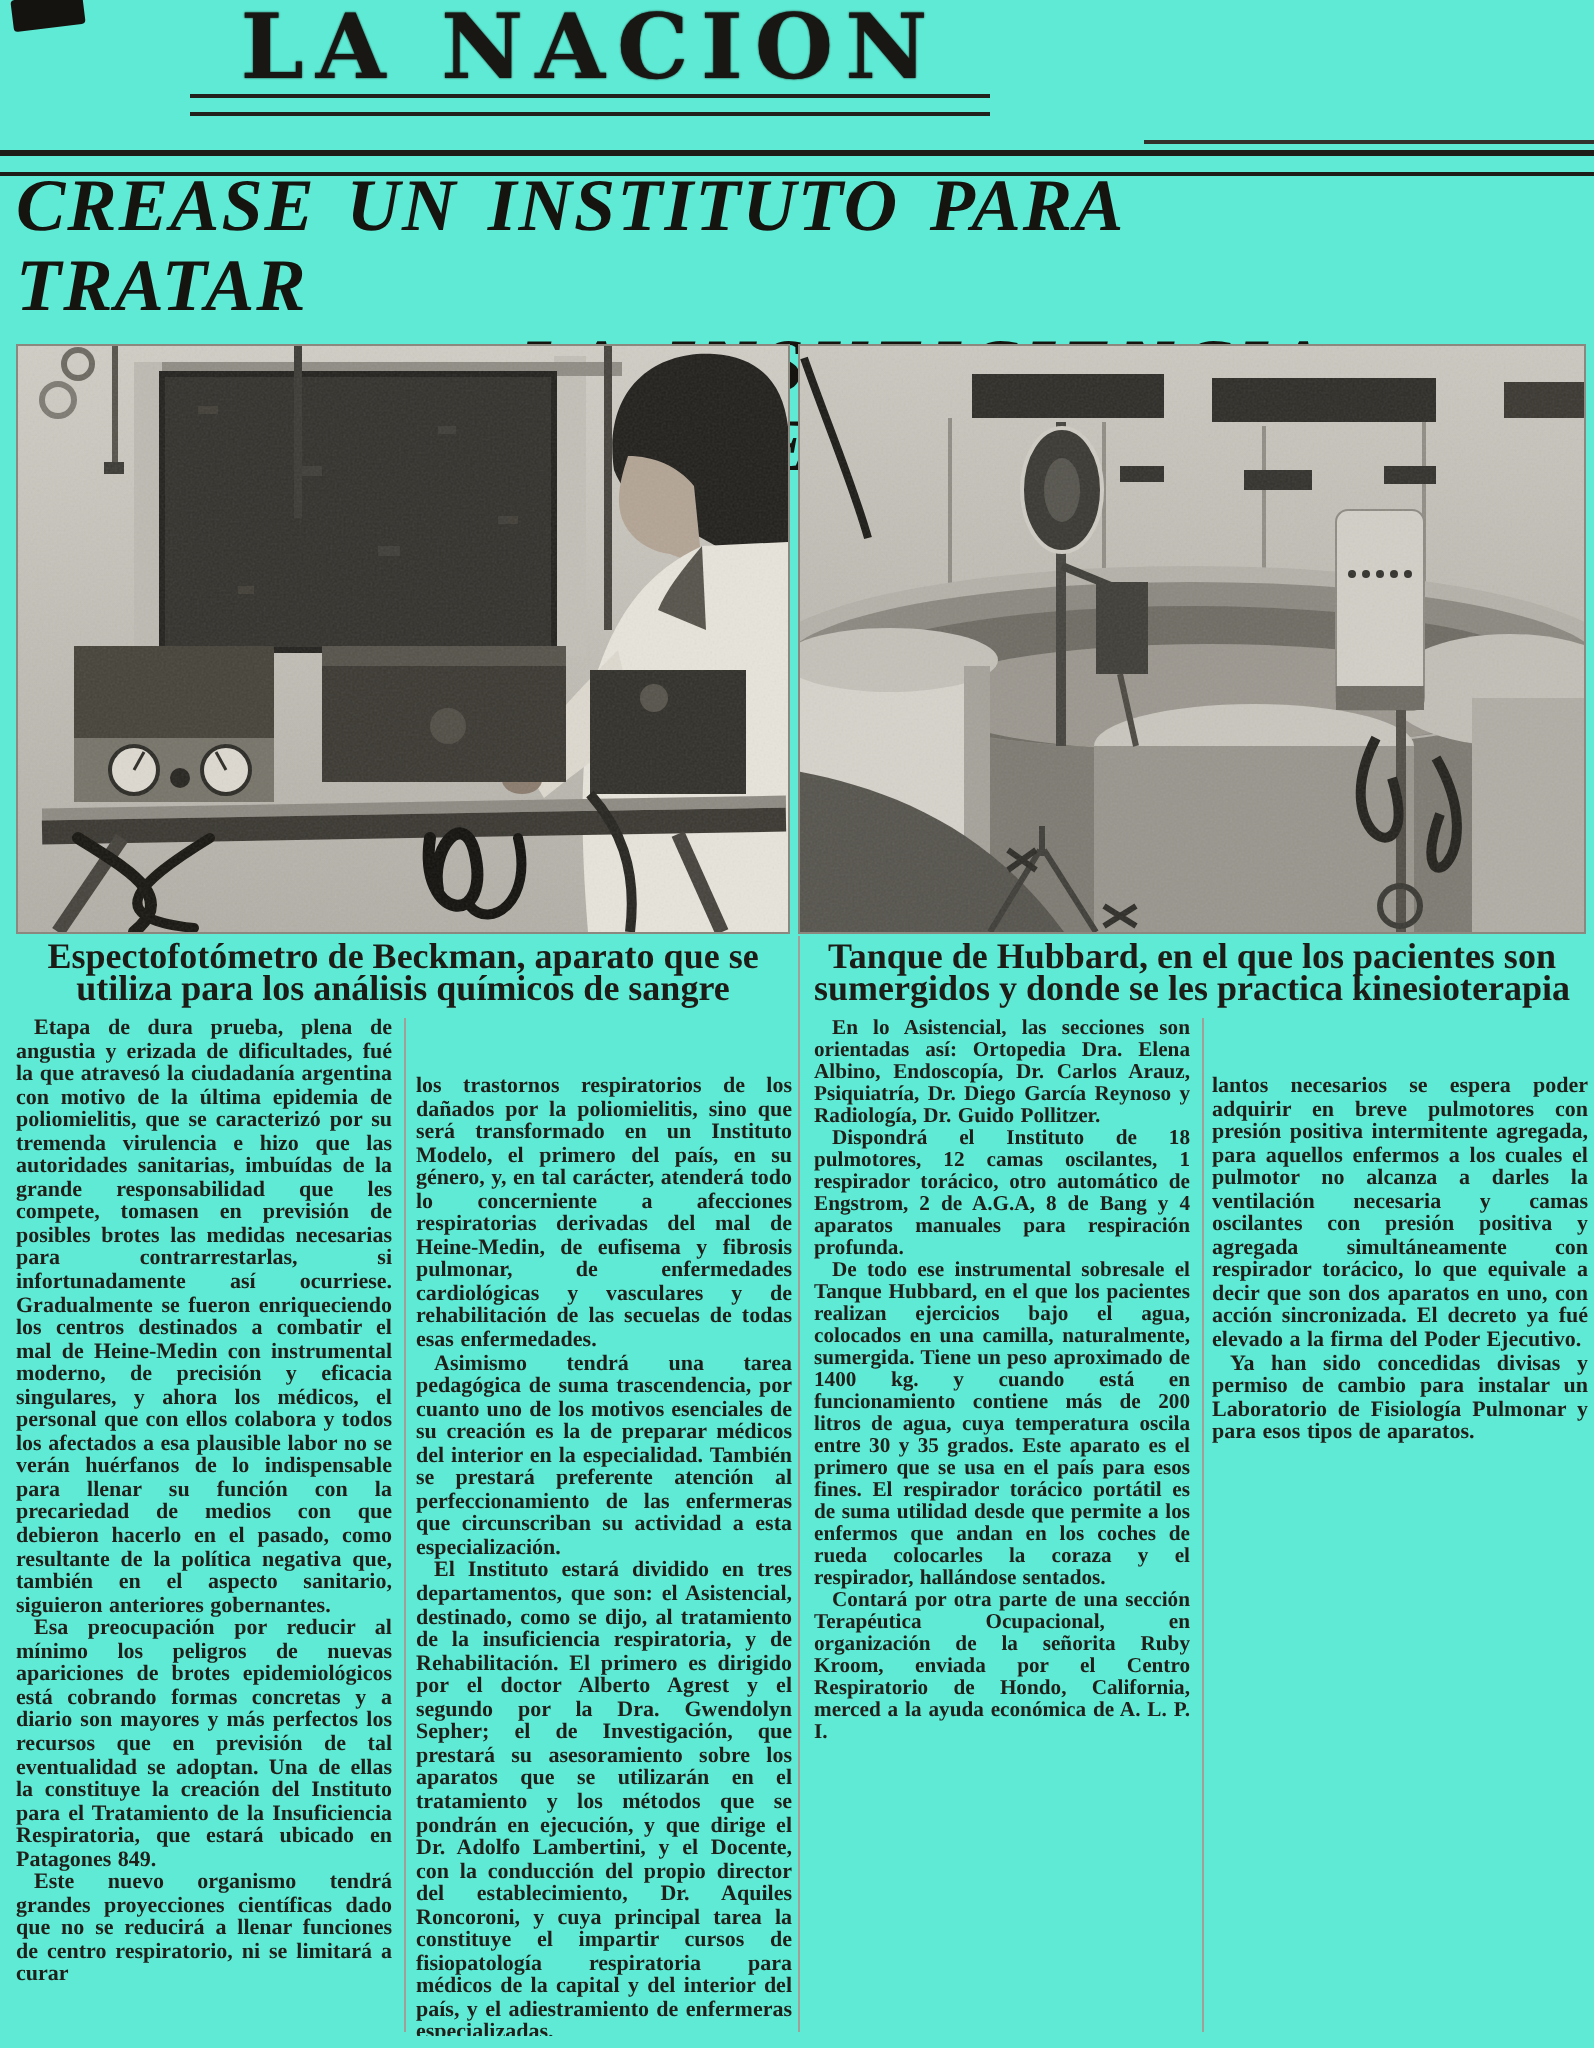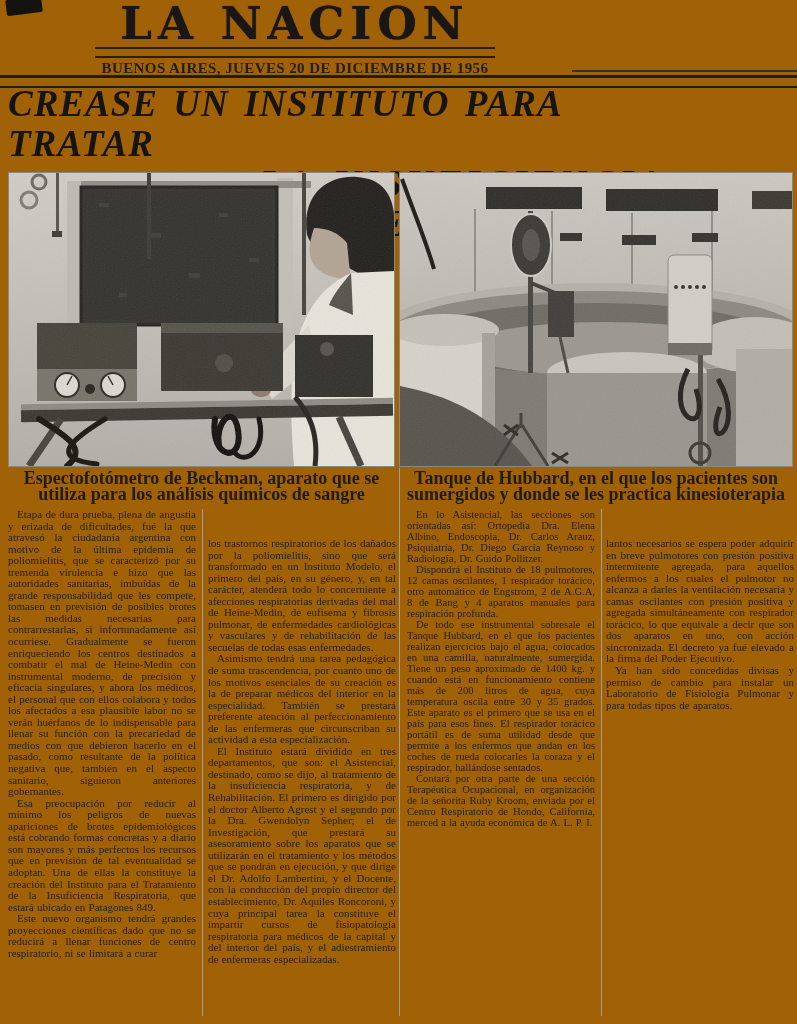--- a/index.html
+++ b/index.html
@@ -1,18 +1,18 @@
 <!DOCTYPE html>
 <html lang="es"><head>
 <meta charset="utf-8">
 <style>
   html,body{margin:0;padding:0;background:#888;}
   .page{
     position:relative; width:797px; height:1024px; margin:0 auto;
-    background:#a16207; color:#1c1a17; overflow:hidden;
+    background:#5eead4; color:#1c1a17; overflow:hidden;
     font-family:"Liberation Serif", serif;
   }
   
   .corner-mark{position:absolute; left:6px; top:-2px; width:36px; height:16px;
     background:#15130f; transform:rotate(-7deg); border-radius:2px;}
   .masthead{position:absolute; left:95px; top:2px; width:400px; text-align:center;}
   .masthead-title{
     font-family:"DejaVu Serif", serif; font-weight:900; font-size:45px;
     letter-spacing:6px; line-height:44px; color:#191713;
     text-shadow:0 0 1px #191713;
@@ -40,36 +40,35 @@
     font-size:18px; line-height:16px; color:#1e1c17;}
   .caption-left{left:14px; width:375px;}
   .caption-right{left:402px; width:388px;}
   
   .colrule{position:absolute; width:1px; background:#a39f96;}
   .cr-mid{left:399px; top:468px; height:548px;}
   .cr-1{left:202px; top:509px; height:507px;}
   .cr-3{left:601px; top:509px; height:507px;}
   .col{position:absolute; top:509px; width:188px; height:509px; overflow:hidden;
     text-align:justify; font-size:11px; line-height:11.55px; color:#211f1a;
-    word-spacing:.5px;}
+    word-spacing:.5px;font-weight:bold;}
   .col p{margin:0; text-indent:9px;}
   .col p.cont{text-indent:0;margin-top:29px;}
   .c1{left:8px;} .c2{left:208px;} .c3{left:407px; font-size:10.6px; line-height:11.0px;} .c4{left:606px;}
 </style>
 </head>
 <body>
 
 <div class="page">
 
   <div class="corner-mark"></div>
 
   <div class="masthead">
     <div class="masthead-title">LA NACION</div>
     <div class="masthead-rule"></div>
-    <div class="dateline">BUENOS AIRES, JUEVES 20 DE DICIEMBRE DE 1956</div>
   </div>
   <div class="rule-fragment"></div>
   <div class="full-rule"></div>
 
   <h1 class="headline">
     <span class="hl1">CREASE UN INSTITUTO PARA TRATAR</span>
     <span class="hl2">LA INSUFICIENCIA RESPIRATORIA</span>
   </h1>
 
   <figure class="photo photo-left">
@@ -213,17 +212,17 @@
       <p>El Instituto estará dividido en tres departamentos, que son: el Asistencial, destinado, como se dijo, al tratamiento de la insuficiencia respiratoria, y de Rehabilitación. El primero es dirigido por el doctor Alberto Agrest y el segundo por la Dra. Gwendolyn Sepher; el de Investigación, que prestará su asesoramiento sobre los aparatos que se utilizarán en el tratamiento y los métodos que se pondrán en ejecución, y que dirige el Dr. Adolfo Lambertini, y el Docente, con la conducción del propio director del establecimiento, Dr. Aquiles Roncoroni, y cuya principal tarea la constituye el impartir cursos de fisiopatología respiratoria para médicos de la capital y del interior del país, y el adiestramiento de enfermeras especializadas.</p>
     </div>
     <div class="col c3">
       <p>En lo Asistencial, las secciones son orientadas así: Ortopedia Dra. Elena Albino, Endoscopía, Dr. Carlos Arauz, Psiquiatría, Dr. Diego García Reynoso y Radiología, Dr. Guido Pollitzer.</p>
       <p>Dispondrá el Instituto de 18 pulmotores, 12 camas oscilantes, 1 respirador torácico, otro automático de Engstrom, 2 de A.G.A, 8 de Bang y 4 aparatos manuales para respiración profunda.</p>
       <p>De todo ese instrumental sobresale el Tanque Hubbard, en el que los pacientes realizan ejercicios bajo el agua, colocados en una camilla, naturalmente, sumergida. Tiene un peso aproximado de 1400 kg. y cuando está en funcionamiento contiene más de 200 litros de agua, cuya temperatura oscila entre 30 y 35 grados. Este aparato es el primero que se usa en el país para esos fines. El respirador torácico portátil es de suma utilidad desde que permite a los enfermos que andan en los coches de rueda colocarles la coraza y el respirador, hallándose sentados.</p>
       <p>Contará por otra parte de una sección Terapéutica Ocupacional, en organización de la señorita Ruby Kroom, enviada por el Centro Respiratorio de Hondo, California, merced a la ayuda económica de A. L. P. I.</p>
     </div>
     <div class="col c4">
       <p class="cont">lantos necesarios se espera poder adquirir en breve pulmotores con presión positiva intermitente agregada, para aquellos enfermos a los cuales el pulmotor no alcanza a darles la ventilación necesaria y camas oscilantes con presión positiva y agregada simultáneamente con respirador torácico, lo que equivale a decir que son dos aparatos en uno, con acción sincronizada. El decreto ya fué elevado a la firma del Poder Ejecutivo.</p>
-      <p>Ya han sido concedidas divisas y permiso de cambio para instalar un Laboratorio de Fisiología Pulmonar y para todas tipos de aparatos.</p>
+      <p>Ya han sido concedidas divisas y permiso de cambio para instalar un Laboratorio de Fisiología Pulmonar y para esos tipos de aparatos.</p>
     </div>
   </section>
 
 </div>
 
 </body></html>

